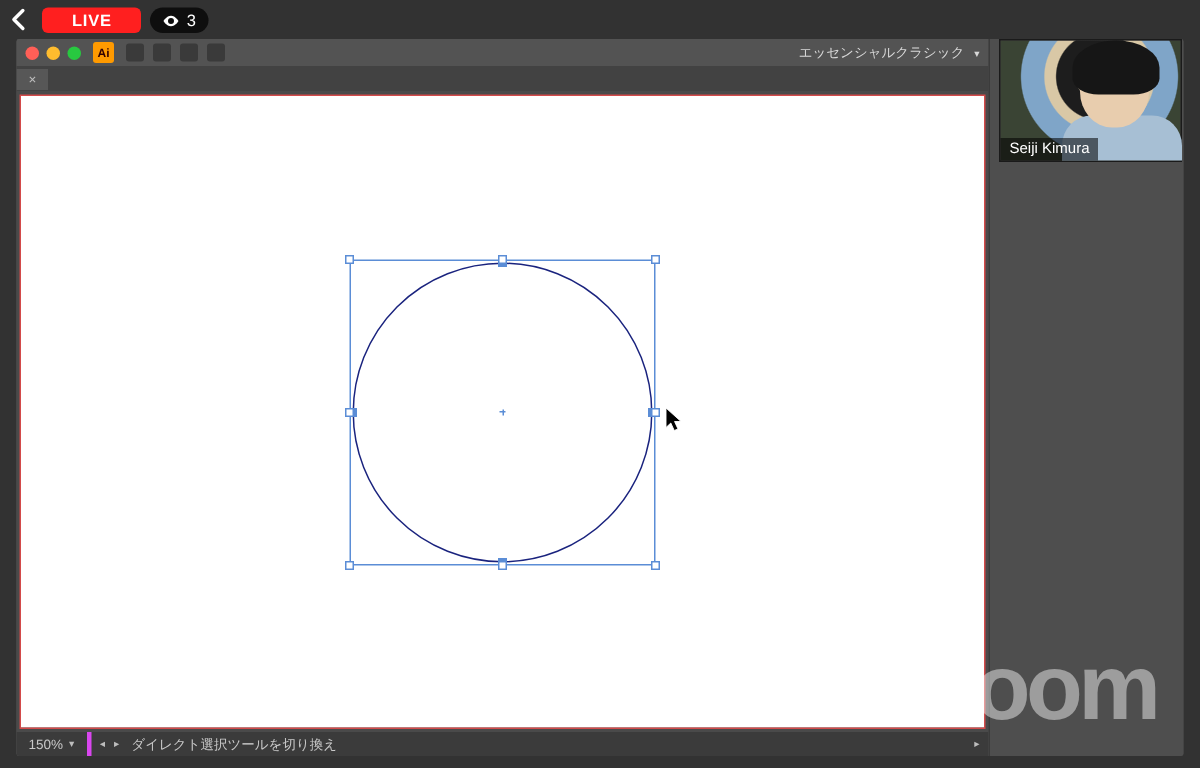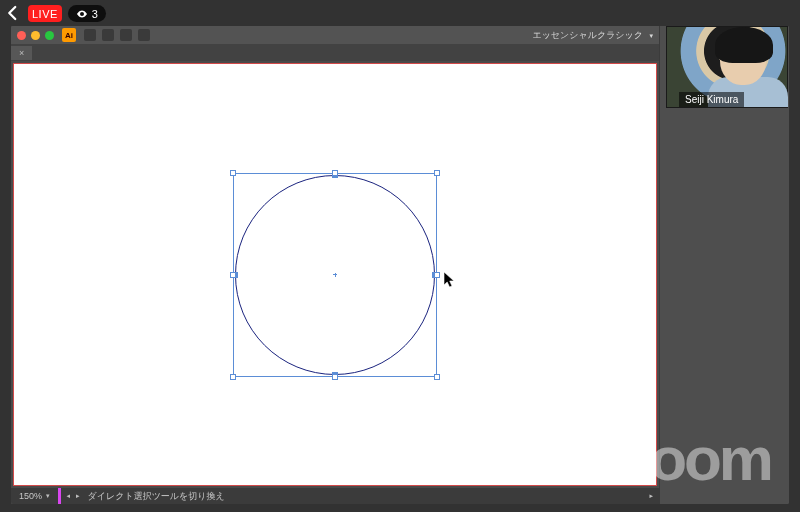--- a/index.html
+++ b/index.html
@@ -2,21 +2,21 @@
 <html><head>
 <meta charset="utf-8">
 <style>
   * { margin: 0; padding: 0; box-sizing: border-box; }
   html, body { width: 800px; height: 512px; overflow: hidden; font-family: "Hiragino Sans", "Helvetica Neue", Arial, sans-serif; }
   .stage { position: relative; width: 800px; height: 512px; background: #323232; }
 
   
   .topbar { position: absolute; top: 0; left: 0; right: 0; height: 26px; display: flex; align-items: center; gap: 6px; padding-left: 4px; z-index: 60; }
   .back-chevron { width: 18px; height: 18px; display:flex; align-items:center; justify-content:center; cursor:pointer; }
-  .live-badge { background:#ff1f1f; color:#fff; font-weight:400; font-size:11px; padding:3px 4px 2px; border-radius:4px; letter-spacing:0.5px; }
+  .live-badge { background:#ff1f1f; color:#fff; font-weight:700; font-size:11px; padding:3px 20px 2px; border-radius:4px; letter-spacing:0.5px; }
   .viewers { background:#0e0e0e; color:#fff; font-size:11px; padding:3px 8px 2px; border-radius:10px; display:flex; align-items:center; gap:4px; }
   .eye { width:12px; height:12px; }
 
   
   .share { position:absolute; left:11px; right:11px; top:26px; bottom:8px; background:#535353; border-radius:2px; overflow:hidden; }
 
   
   .ai-window { position:absolute; left:0; top:0; right:130px; bottom:0; background:#535353; }
   .ai-titlebar { height:18px; background:#535353; display:flex; align-items:center; padding:0 6px; gap:8px; }
   .traffic { display:flex; gap:5px; align-items:center; }
@@ -65,21 +65,21 @@
   .ai-rightpanels { position:absolute; right:0; top:0; bottom:0; width:130px; background:#4e4e4e; border-left:1px solid #3b3b3b; }
 
   
   .watermark { position:absolute; right:18px; bottom:10px; font-size:62px; font-weight:700; color:rgba(255,255,255,0.45); letter-spacing:-3px; z-index:40; pointer-events:none; font-family: Arial, sans-serif; }
 
   
   .participant { position:absolute; top:26px; right:12px; width:122px; height:82px; z-index:55; background: radial-gradient(circle at 55% 30%, #cebfa2 0 18%, #1d1d1d 19% 33%, #d9c8a6 34% 42%, #7fa5c8 43% 60%, #3a4434 61% 100%); border:1px solid #1a1a1a; }
   .head { position:absolute; left:44%; top:6px; width:46px; height:52px; background:#e8cdae; border-radius:50% 50% 46% 46%; }
   .hair { position:absolute; left:40%; top:0px; width:58px; height:36px; background:#161616; border-radius:50% 50% 30% 30%; }
   .body { position:absolute; left:34%; bottom:0; width:80px; height:30px; background:#a7bfd4; border-radius:20px 20px 0 0; }
-  .name-tag { position:absolute; left:0; bottom:0; background:rgba(0,0,0,0.55); color:#fff; font-size:10px; padding:2px 6px;margin-left:12px; }
+  .name-tag { position:absolute; left:0; bottom:0; background:rgba(0,0,0,0.55); color:#fff; font-size:10px; padding:2px 6px; }
 </style>
 </head>
 <body>
 
 <div class="stage">
 
   <div class="topbar">
     <div class="back-chevron">
       <svg viewBox="0 0 24 24" width="18" height="18">
           <path d="M15 4 L7 12 L15 20" stroke="#ffffff" stroke-width="3" fill="none" stroke-linecap="round" stroke-linejoin="round"></path>

